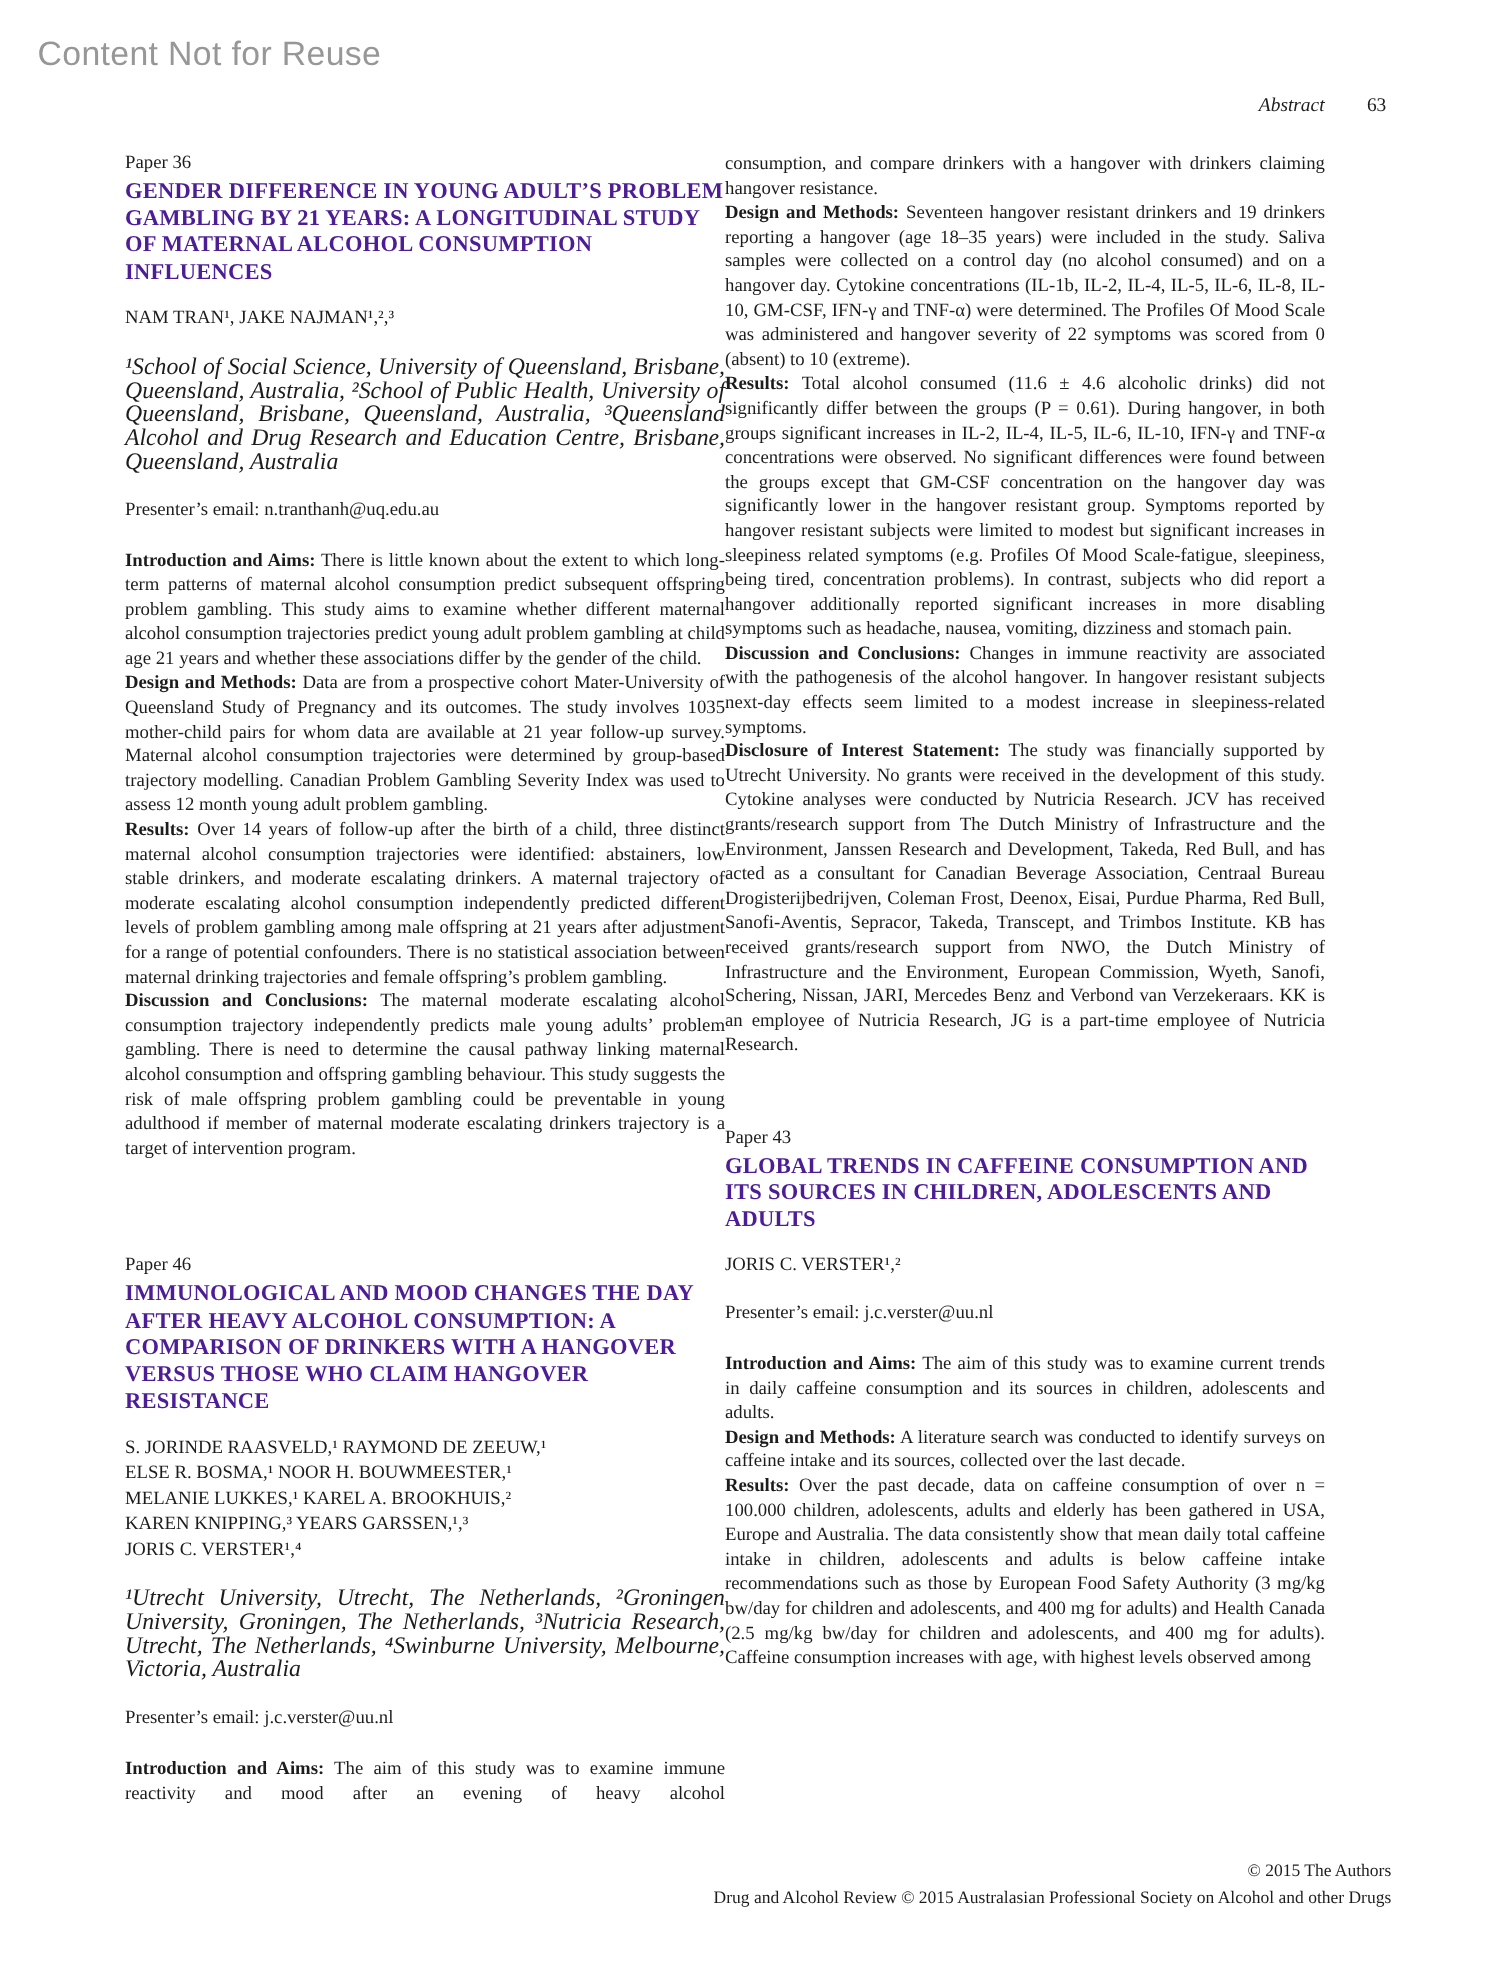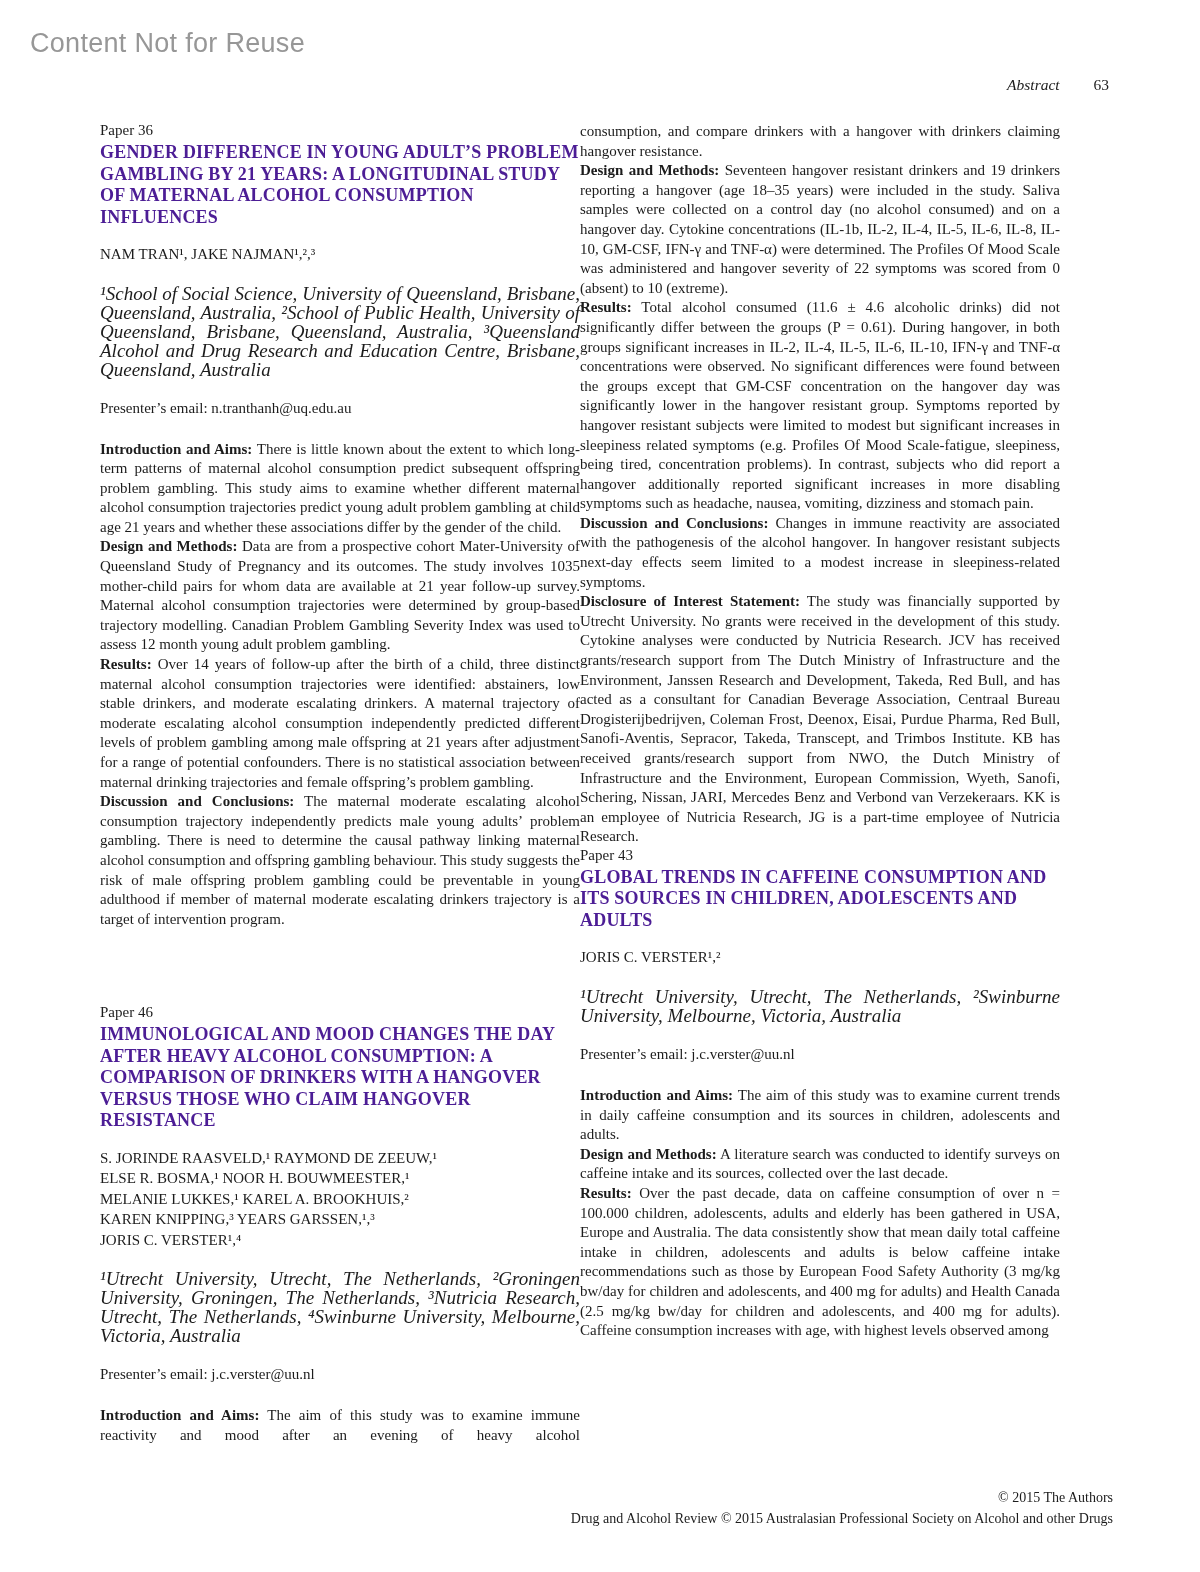--- a/index.html
+++ b/index.html
@@ -60,21 +60,21 @@
   }
   .email { font-size: 15px; margin-bottom: 23px; }
   .body-p {
     font-size: 15px;
     line-height: 19.6px;
     text-align: justify;
   }
   .lead { font-weight: bold; }
   .force-justify { text-align-last: justify; }
   .abstract-gap-left { margin-top: 75px; }
-  .abstract-gap-right { }
+  .abstract-gap-right { margin-top: 55px; }
   .footer {
     position: absolute;
     top: 1487px;
     left: 100px;
     width: 1013px;
     text-align: right;
     font-size: 14px;
     line-height: 21px;
     color: #1c1c1c;
   }
@@ -135,21 +135,20 @@
         <p class="body-p"><b class="lead">Results:</b> <span>Total alcohol consumed (11.6 ± 4.6 alcoholic drinks) did not significantly differ between the groups (P = 0.61). During hangover, in both groups significant increases in IL-2, IL-4, IL-5, IL-6, IL-10, IFN-γ and TNF-α concentrations were observed. No significant differences were found between the groups except that GM-CSF concentration on the hangover day was significantly lower in the hangover resistant group. Symptoms reported by hangover resistant subjects were limited to modest but significant increases in sleepiness related symptoms (e.g. Profiles Of Mood Scale-fatigue, sleepiness, being tired, concentration problems). In contrast, subjects who did report a hangover additionally reported significant increases in more disabling symptoms such as headache, nausea, vomiting, dizziness and stomach pain.</span></p>
         <p class="body-p"><b class="lead">Discussion and Conclusions:</b> <span>Changes in immune reactivity are associated with the pathogenesis of the alcohol hangover. In hangover resistant subjects next-day effects seem limited to a modest increase in sleepiness-related symptoms.</span></p>
         <p class="body-p"><b class="lead">Disclosure of Interest Statement:</b> <span>The study was financially supported by Utrecht University. No grants were received in the development of this study. Cytokine analyses were conducted by Nutricia Research. JCV has received grants/research support from The Dutch Ministry of Infrastructure and the Environment, Janssen Research and Development, Takeda, Red Bull, and has acted as a consultant for Canadian Beverage Association, Centraal Bureau Drogisterijbedrijven, Coleman Frost, Deenox, Eisai, Purdue Pharma, Red Bull, Sanofi-Aventis, Sepracor, Takeda, Transcept, and Trimbos Institute. KB has received grants/research support from NWO, the Dutch Ministry of Infrastructure and the Environment, European Commission, Wyeth, Sanofi, Schering, Nissan, JARI, Mercedes Benz and Verbond van Verzekeraars. KK is an employee of Nutricia Research, JG is a part-time employee of Nutricia Research.</span></p>
       </div>
     </section>
 
     <section class="abstract abstract-gap-right">
       <div class="paper-no">Paper 43</div>
       <h2>GLOBAL TRENDS IN CAFFEINE CONSUMPTION AND ITS SOURCES IN CHILDREN, ADOLESCENTS AND ADULTS</h2>
       <div class="authors">JORIS C. VERSTER¹,²</div>
-      <p class="affiliations">¹Utrecht University, Utrecht, The Netherlands, ²Swinburne University, Melbourne, Victoria, Australia</p>
       <p class="email">Presenter’s email: j.c.verster@uu.nl</p>
       <div class="body">
         <p class="body-p"><b class="lead">Introduction and Aims:</b> <span>The aim of this study was to examine current trends in daily caffeine consumption and its sources in children, adolescents and adults.</span></p>
         <p class="body-p"><b class="lead">Design and Methods:</b> <span>A literature search was conducted to identify surveys on caffeine intake and its sources, collected over the last decade.</span></p>
         <p class="body-p"><b class="lead">Results:</b> <span>Over the past decade, data on caffeine consumption of over n = 100.000 children, adolescents, adults and elderly has been gathered in USA, Europe and Australia. The data consistently show that mean daily total caffeine intake in children, adolescents and adults is below caffeine intake recommendations such as those by European Food Safety Authority (3 mg/kg bw/day for children and adolescents, and 400 mg for adults) and Health Canada (2.5 mg/kg bw/day for children and adolescents, and 400 mg for adults). Caffeine consumption increases with age, with highest levels observed among</span></p>
       </div>
     </section>
 
   </div>
 </div>

